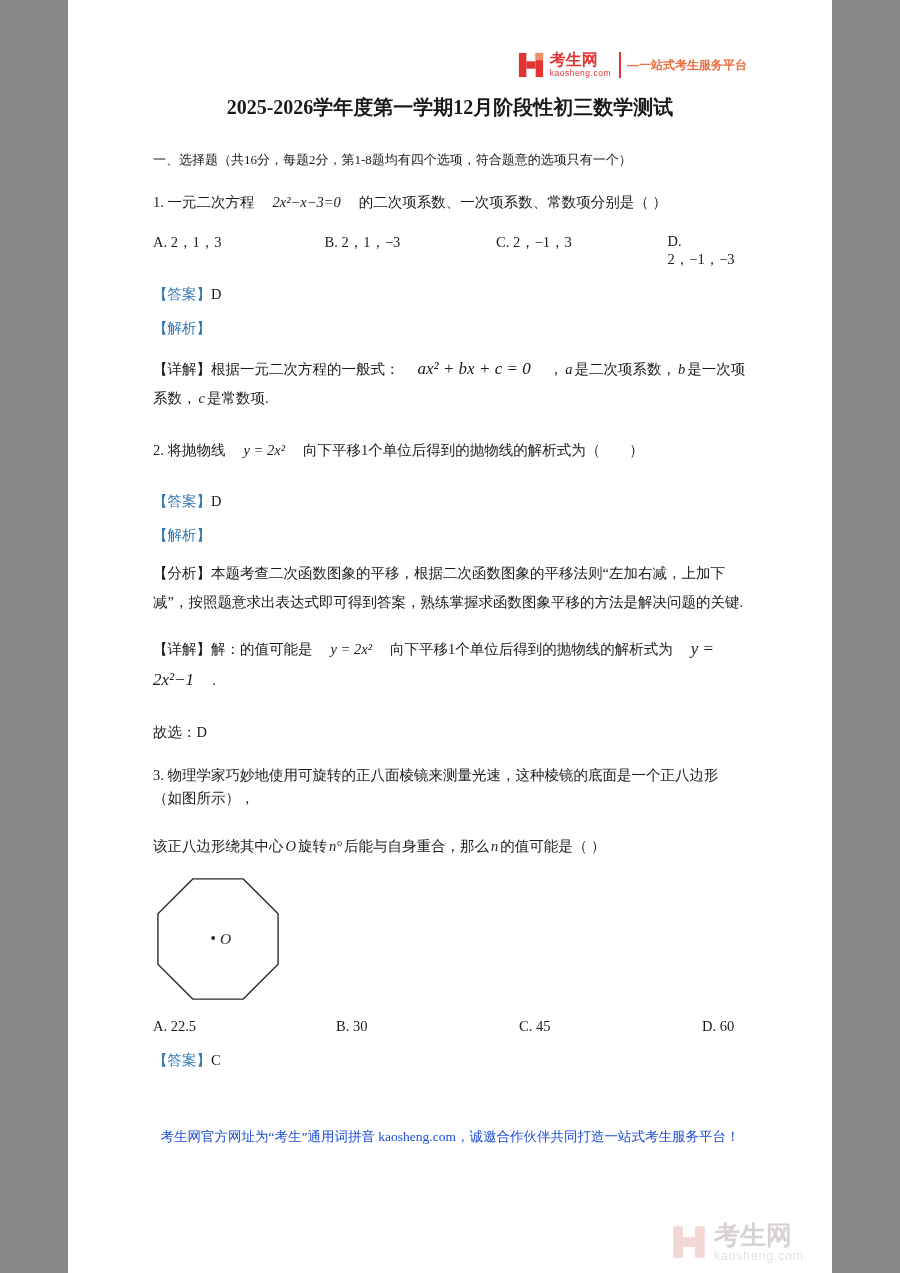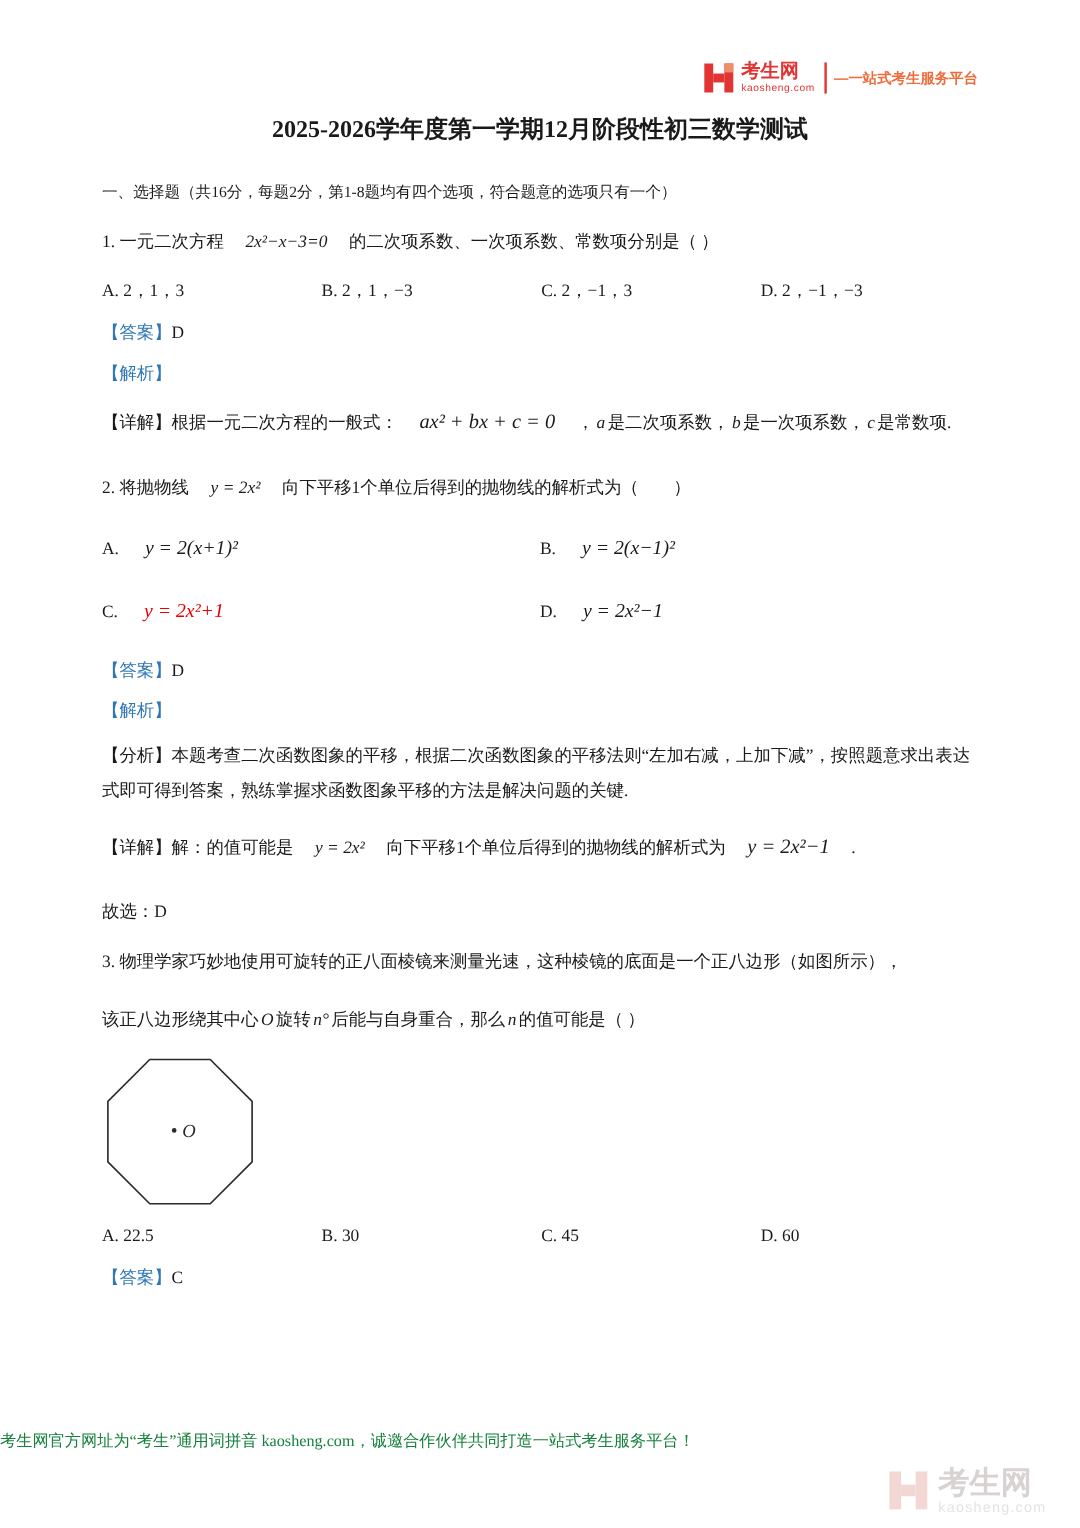--- a/index.html
+++ b/index.html
@@ -1,18 +1,18 @@
 <!DOCTYPE html>
 <html><head>
 <meta charset="utf-8">
 <style>
   * { margin:0; padding:0; box-sizing:border-box; }
   body { background:#888; font-family:"Liberation Serif","DejaVu Serif",serif; }
   .page {
-    width:900px; height:1273px; background:#ffffff; margin:0 auto;
+    width:764px; height:1273px; background:#ffffff; margin:0 auto;
     position:relative; overflow:hidden; color:#1a1a1a;
     font-size:14.5px;
   }
   .content { padding:0 85px; }
   
   .logo-row { display:flex; justify-content:flex-end; align-items:center; padding-top:52px; gap:6px; }
   .logo-mark { width:26px; height:26px; position:relative; flex:0 0 auto; }
   .logo-mark svg { display:block; }
   .logo-texts { display:flex; flex-direction:column; line-height:1.05; border-right:2px solid #e13433; padding-right:8px; }
   .logo-name { color:#e13433; font-weight:bold; font-size:16px; font-family:"Liberation Sans",sans-serif; }
@@ -36,21 +36,21 @@
   .detail-line { margin-top:16px; line-height:1.8; }
   .conclusion { margin-top:24px; }
   
   .opt-grid { display:grid; grid-template-columns:365px auto; row-gap:32px; margin-top:28px; }
   .opt-grid .math { font-size:16.5px; }
   .fenxi { margin-top:14px; line-height:2.05; }
   
   .figure { margin-top:18px; margin-left:2px; }
   .figure svg { display:block; }
   
-  .footer { position:absolute; left:0; right:0; top:1192px; text-align:left; font-size:13.5px; color:#15803d; }
+  .footer { position:absolute; left:0; right:0; top:1128px; text-align:center; font-size:13.5px; color:#1d4ed8; }
   
   .watermark { position:absolute; right:28px; bottom:10px; display:flex; align-items:center; gap:8px; opacity:0.55; }
   .wm-icon { width:34px; height:34px; }
   .wm-texts { display:flex; flex-direction:column; line-height:1.1; }
   .wm-name { font-size:26px; font-weight:bold; color:#b9aeae; font-family:"Liberation Sans",sans-serif; }
   .wm-domain { font-size:12px; color:#cccccc; font-family:"Liberation Sans",sans-serif; letter-spacing:1px; }
 </style>
 </head>
 <body>
 
@@ -98,26 +98,20 @@
 
     <p class="detail-line">
       <span>【详解】</span><span>根据一元二次方程的一般式：</span><span class="math math-lg">ax² + bx + c = 0</span><span>，</span><span class="var">a</span><span>是二次项系数，</span><span class="var">b</span><span>是一次项系数，</span><span class="var">c</span><span>是常数项.</span>
     </p>
 
 
     <p class="stem" style="margin-top:28px;">
       <span>2. 将抛物线</span><span class="math">y = 2x²</span><span>向下平移1个单位后得到的抛物线的解析式为（　　）</span>
     </p>
 
-    <div class="opt-grid">
-      <div><span>A.</span> <span class="math">y = 2(x+1)²</span></div>
-      <div><span>B.</span> <span class="math">y = 2(x−1)²</span></div>
-      <div><span>C.</span> <span class="math red">y = 2x²+1</span></div>
-      <div><span>D.</span> <span class="math">y = 2x²−1</span></div>
-    </div>
 
     <p class="answer-line" style="margin-top:30px;">
       <span class="blue">【答案】</span><span>D</span>
     </p>
 
     <p class="jiexi-line">
       <span class="blue">【解析】</span>
     </p>
 
     <p class="fenxi">

